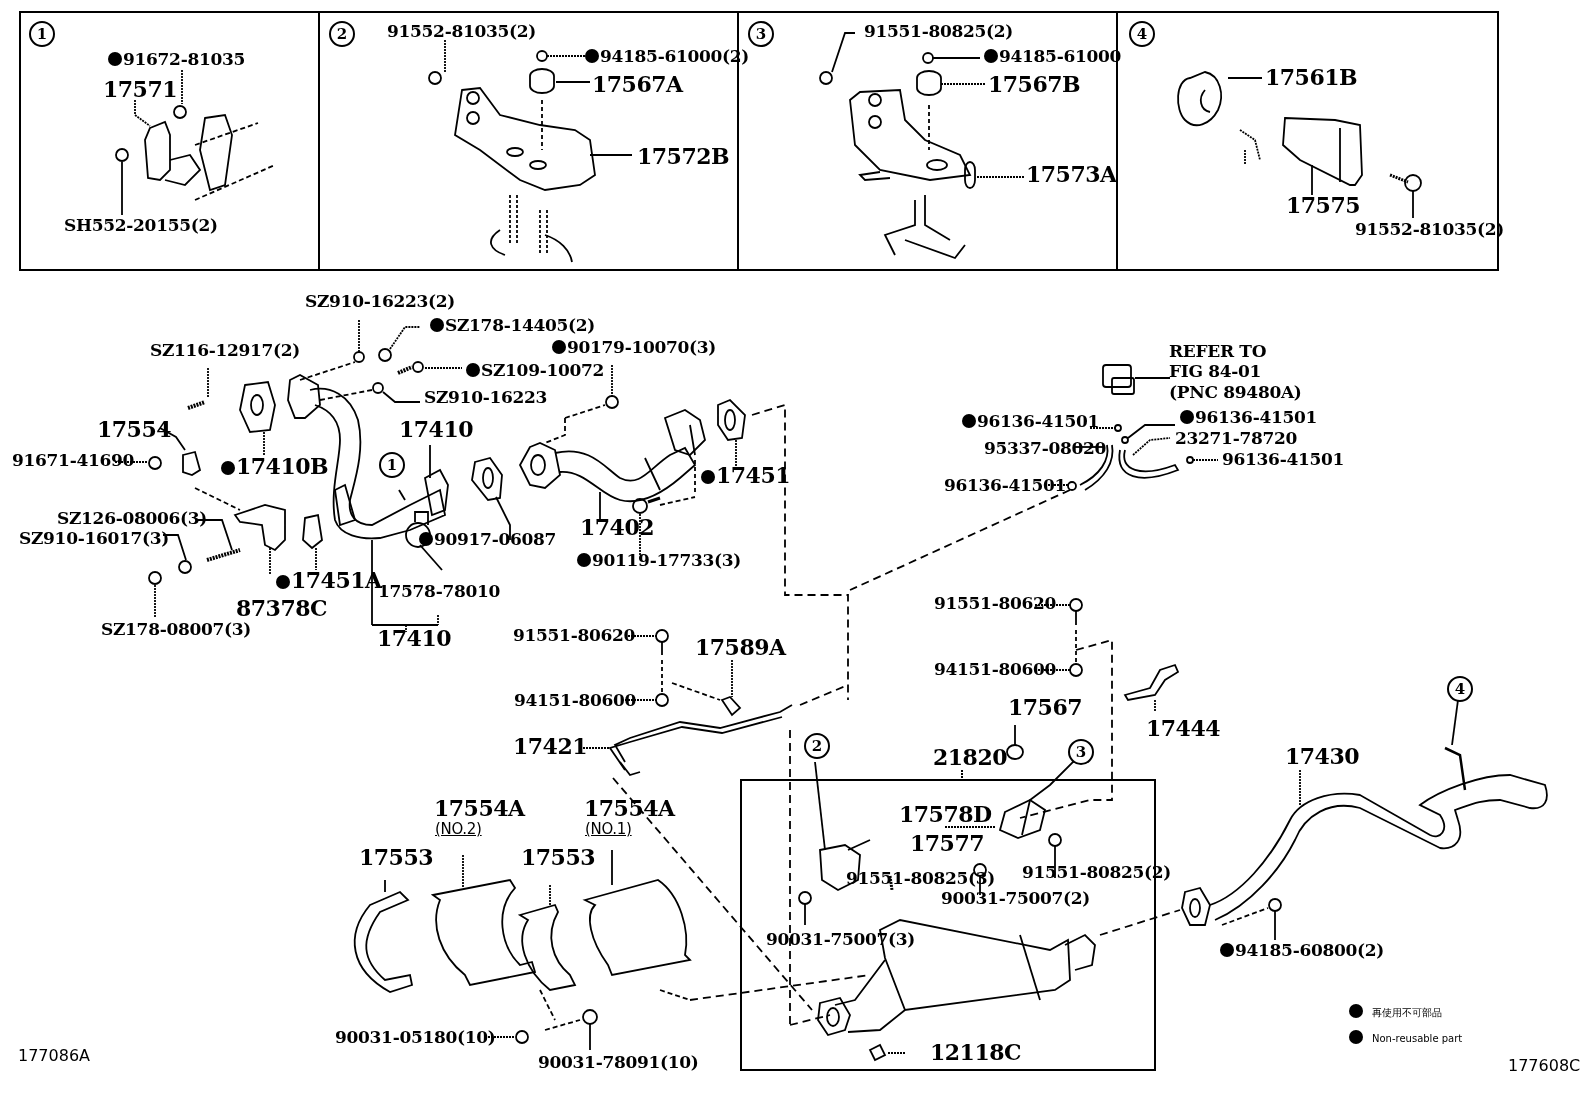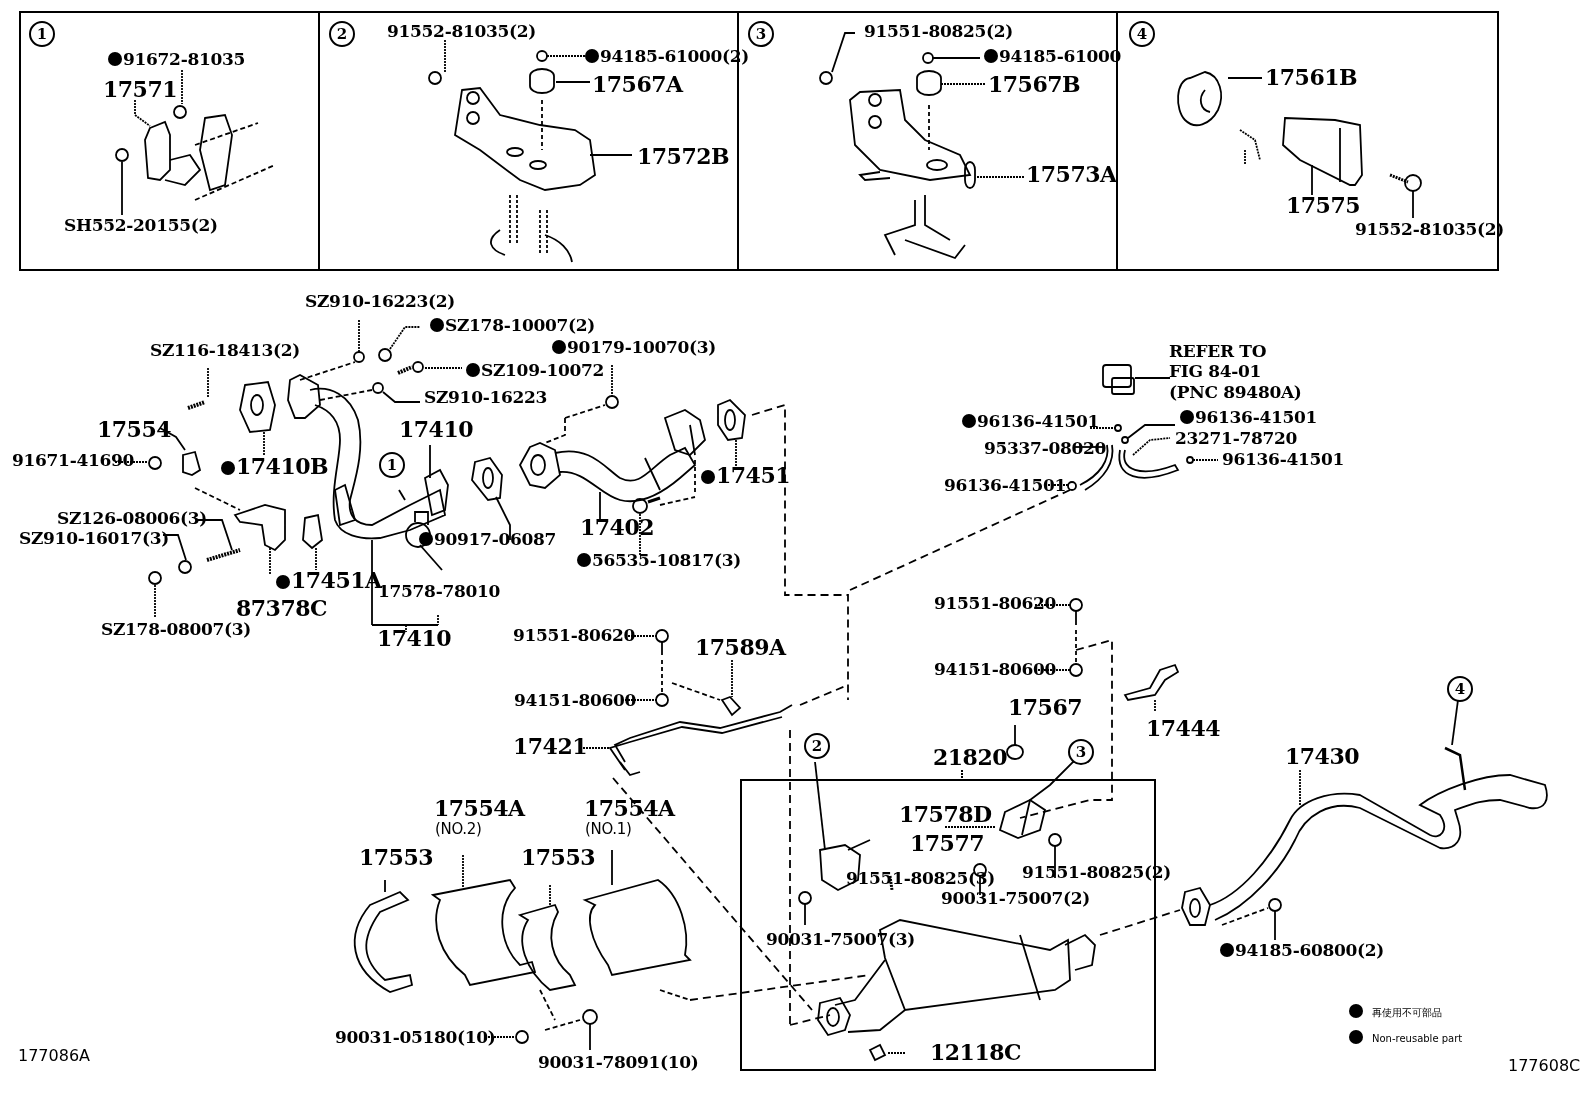--- a/index.html
+++ b/index.html
@@ -1,20 +1,20 @@
 <!DOCTYPE html>
 <html><head>
 <meta charset="utf-8">
 <style>
   html,body{margin:0;padding:0;background:#fff;}
   body{width:1592px;height:1099px;position:relative;overflow:hidden;font-family:"DejaVu Serif","Liberation Serif",serif;color:#000;}
   #stage{position:absolute;left:0;top:0;width:1592px;height:1099px;}
   .lbl{position:absolute;font-family:"DejaVu Serif","Liberation Serif",serif;font-weight:bold;font-size:17px;line-height:18px;white-space:nowrap;letter-spacing:-0.3px;color:#000;}
   .big{font-size:22px;line-height:22px;letter-spacing:-0.5px;}
-  .sub{font-family:"DejaVu Sans","Liberation Sans",sans-serif;font-weight:normal;font-size:15px;}
+  .sub{font-family:"DejaVu Sans","Liberation Sans",sans-serif;font-weight:normal;font-size:15px;text-decoration:underline;}
   .dot::before{content:"";display:inline-block;width:14px;height:14px;border-radius:50%;background:#000;margin-right:1px;vertical-align:-1px;}
   .circ{position:absolute;width:22px;height:22px;border:2px solid #000;border-radius:50%;text-align:center;line-height:22px;font-family:"DejaVu Serif","Liberation Serif",serif;font-size:15px;font-weight:bold;background:#fff;}
   .legend{position:absolute;font-family:"DejaVu Sans","Liberation Sans",sans-serif;font-size:10px;white-space:nowrap;}
   .legend .bullet{display:inline-block;width:14px;height:14px;border-radius:50%;background:#000;margin-right:9px;vertical-align:-2px;}
   .code{position:absolute;font-family:"DejaVu Sans","Liberation Sans",sans-serif;font-size:16px;white-space:nowrap;}
 </style>
 </head>
 <body>
 
 <div id="stage">
@@ -288,36 +288,36 @@
   <div class="lbl dot" style="left:984px;top:47px">94185-61000</div>
   <div class="lbl big" style="left:988px;top:73px">17567B</div>
   <div class="lbl big" style="left:1026px;top:163px">17573A</div>
 
   <div class="circ" style="left:1129px;top:21px">4</div>
   <div class="lbl big" style="left:1265px;top:66px">17561B</div>
   <div class="lbl big" style="left:1286px;top:194px">17575</div>
   <div class="lbl" style="left:1355px;top:220px">91552-81035(2)</div>
 
   <div class="lbl" style="left:305px;top:292px">SZ910-16223(2)</div>
-  <div class="lbl dot" style="left:430px;top:316px">SZ178-10007(2)</div>
-  <div class="lbl" style="left:150px;top:341px">SZ116-18413(2)</div>
+  <div class="lbl dot" style="left:430px;top:316px">SZ178-14405(2)</div>
+  <div class="lbl" style="left:150px;top:341px">SZ116-12917(2)</div>
   <div class="lbl dot" style="left:552px;top:338px">90179-10070(3)</div>
   <div class="lbl dot" style="left:466px;top:361px">SZ109-10072</div>
   <div class="lbl" style="left:424px;top:388px">SZ910-16223</div>
   <div class="lbl big" style="left:97px;top:418px">17554</div>
   <div class="lbl big" style="left:399px;top:418px">17410</div>
   <div class="circ" style="left:379px;top:452px">1</div>
   <div class="lbl" style="left:12px;top:451px">91671-41690</div>
   <div class="lbl big dot" style="left:221px;top:455px">17410B</div>
   <div class="lbl big dot" style="left:701px;top:464px">17451</div>
   <div class="lbl" style="left:57px;top:509px">SZ126-08006(3)</div>
   <div class="lbl" style="left:19px;top:529px">SZ910-16017(3)</div>
   <div class="lbl dot" style="left:419px;top:530px">90917-06087</div>
   <div class="lbl big" style="left:580px;top:516px">17402</div>
-  <div class="lbl dot" style="left:577px;top:551px">56535-10817(3)</div>
+  <div class="lbl dot" style="left:577px;top:551px">90119-17733(3)</div>
   <div class="lbl big dot" style="left:276px;top:569px">17451A</div>
   <div class="lbl big" style="left:236px;top:597px">87378C</div>
   <div class="lbl" style="left:378px;top:582px">17578-78010</div>
   <div class="lbl" style="left:101px;top:620px">SZ178-08007(3)</div>
   <div class="lbl big" style="left:377px;top:627px">17410</div>
 
   <div class="lbl" style="left:1169px;top:342px">REFER TO</div>
   <div class="lbl" style="left:1169px;top:362px">FIG 84-01</div>
   <div class="lbl" style="left:1169px;top:383px">(PNC 89480A)</div>
   <div class="lbl dot" style="left:962px;top:412px">96136-41501</div>

